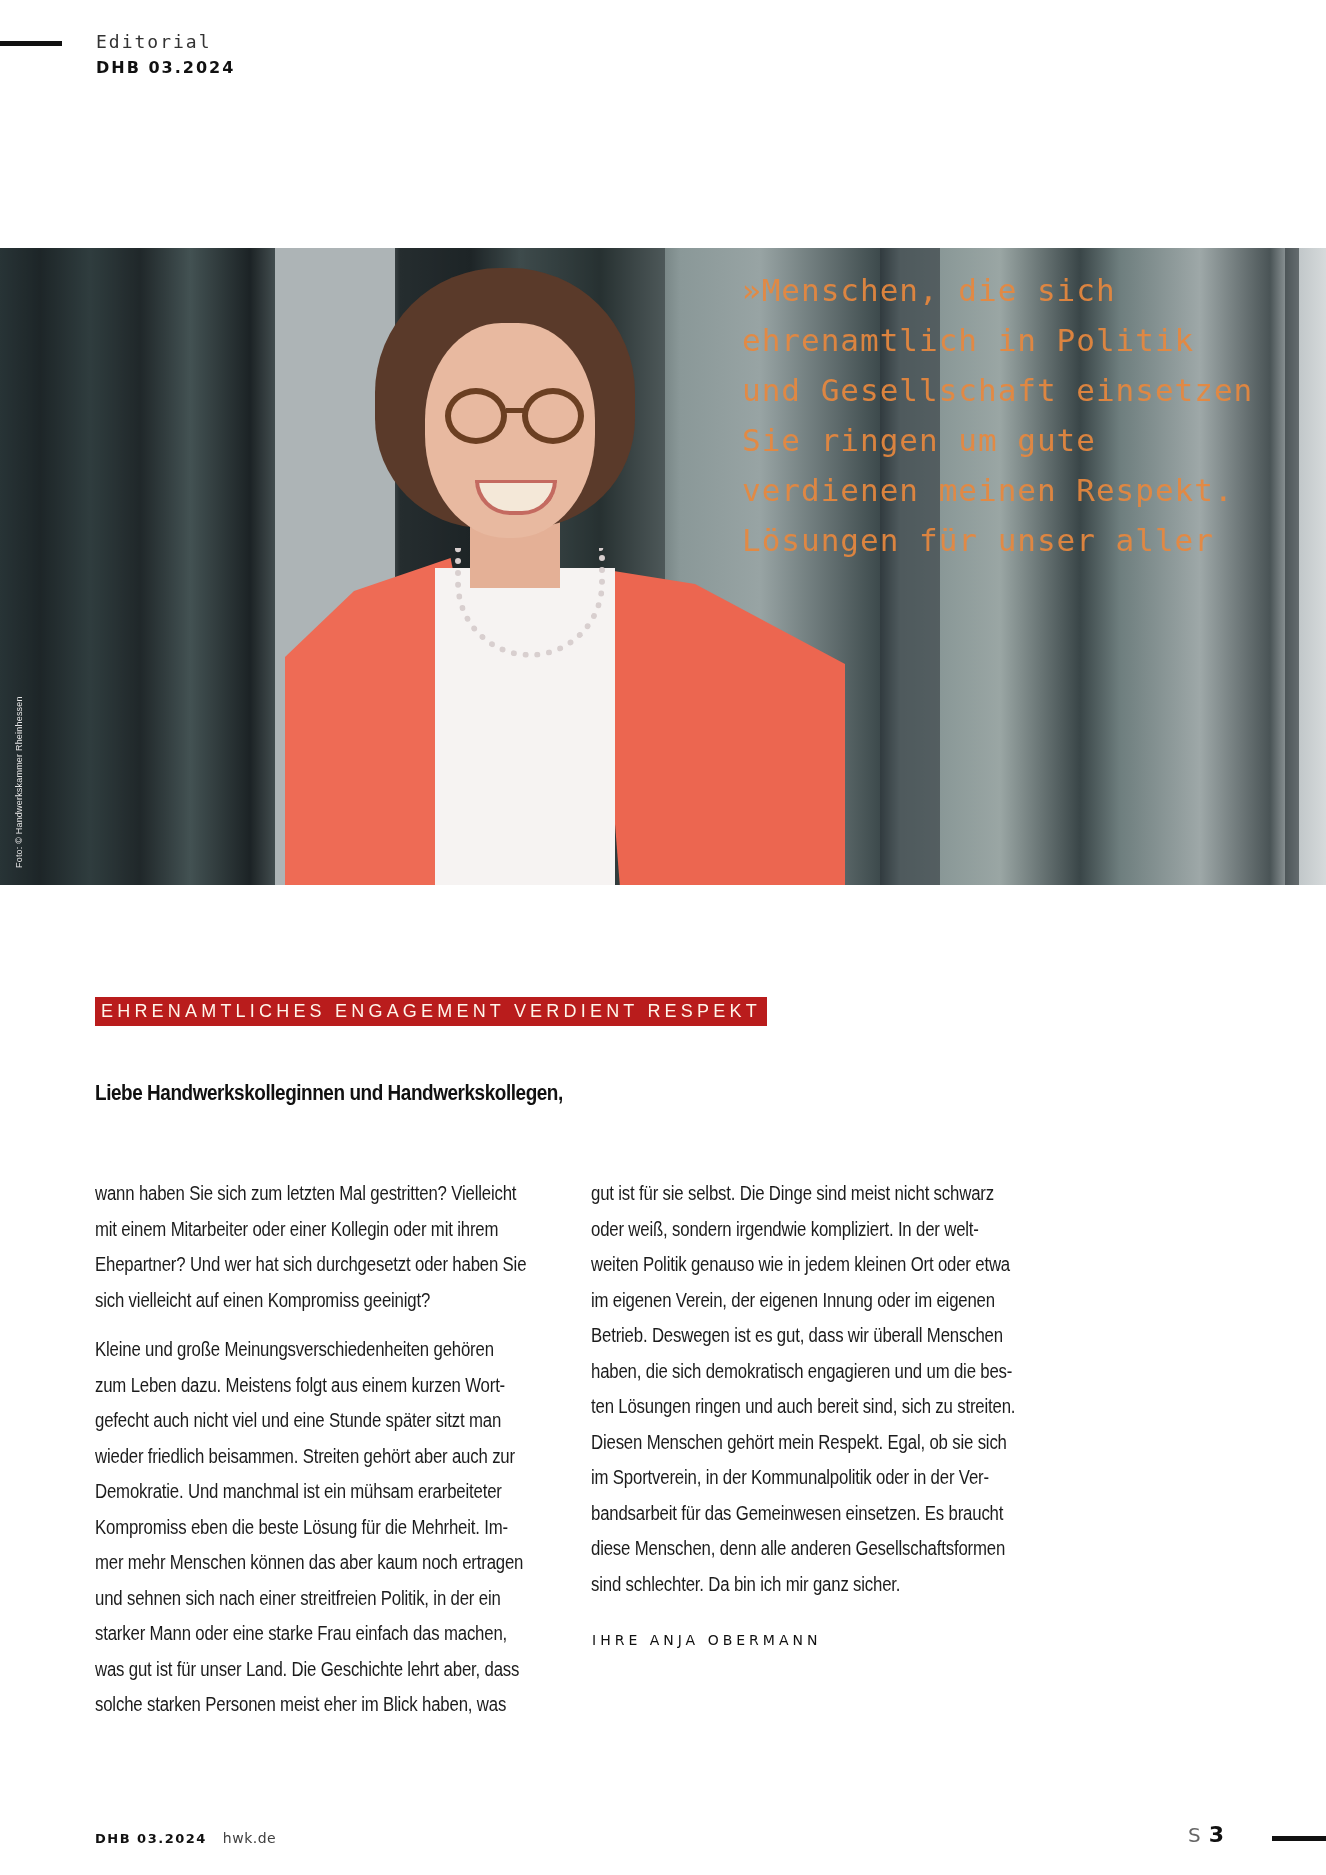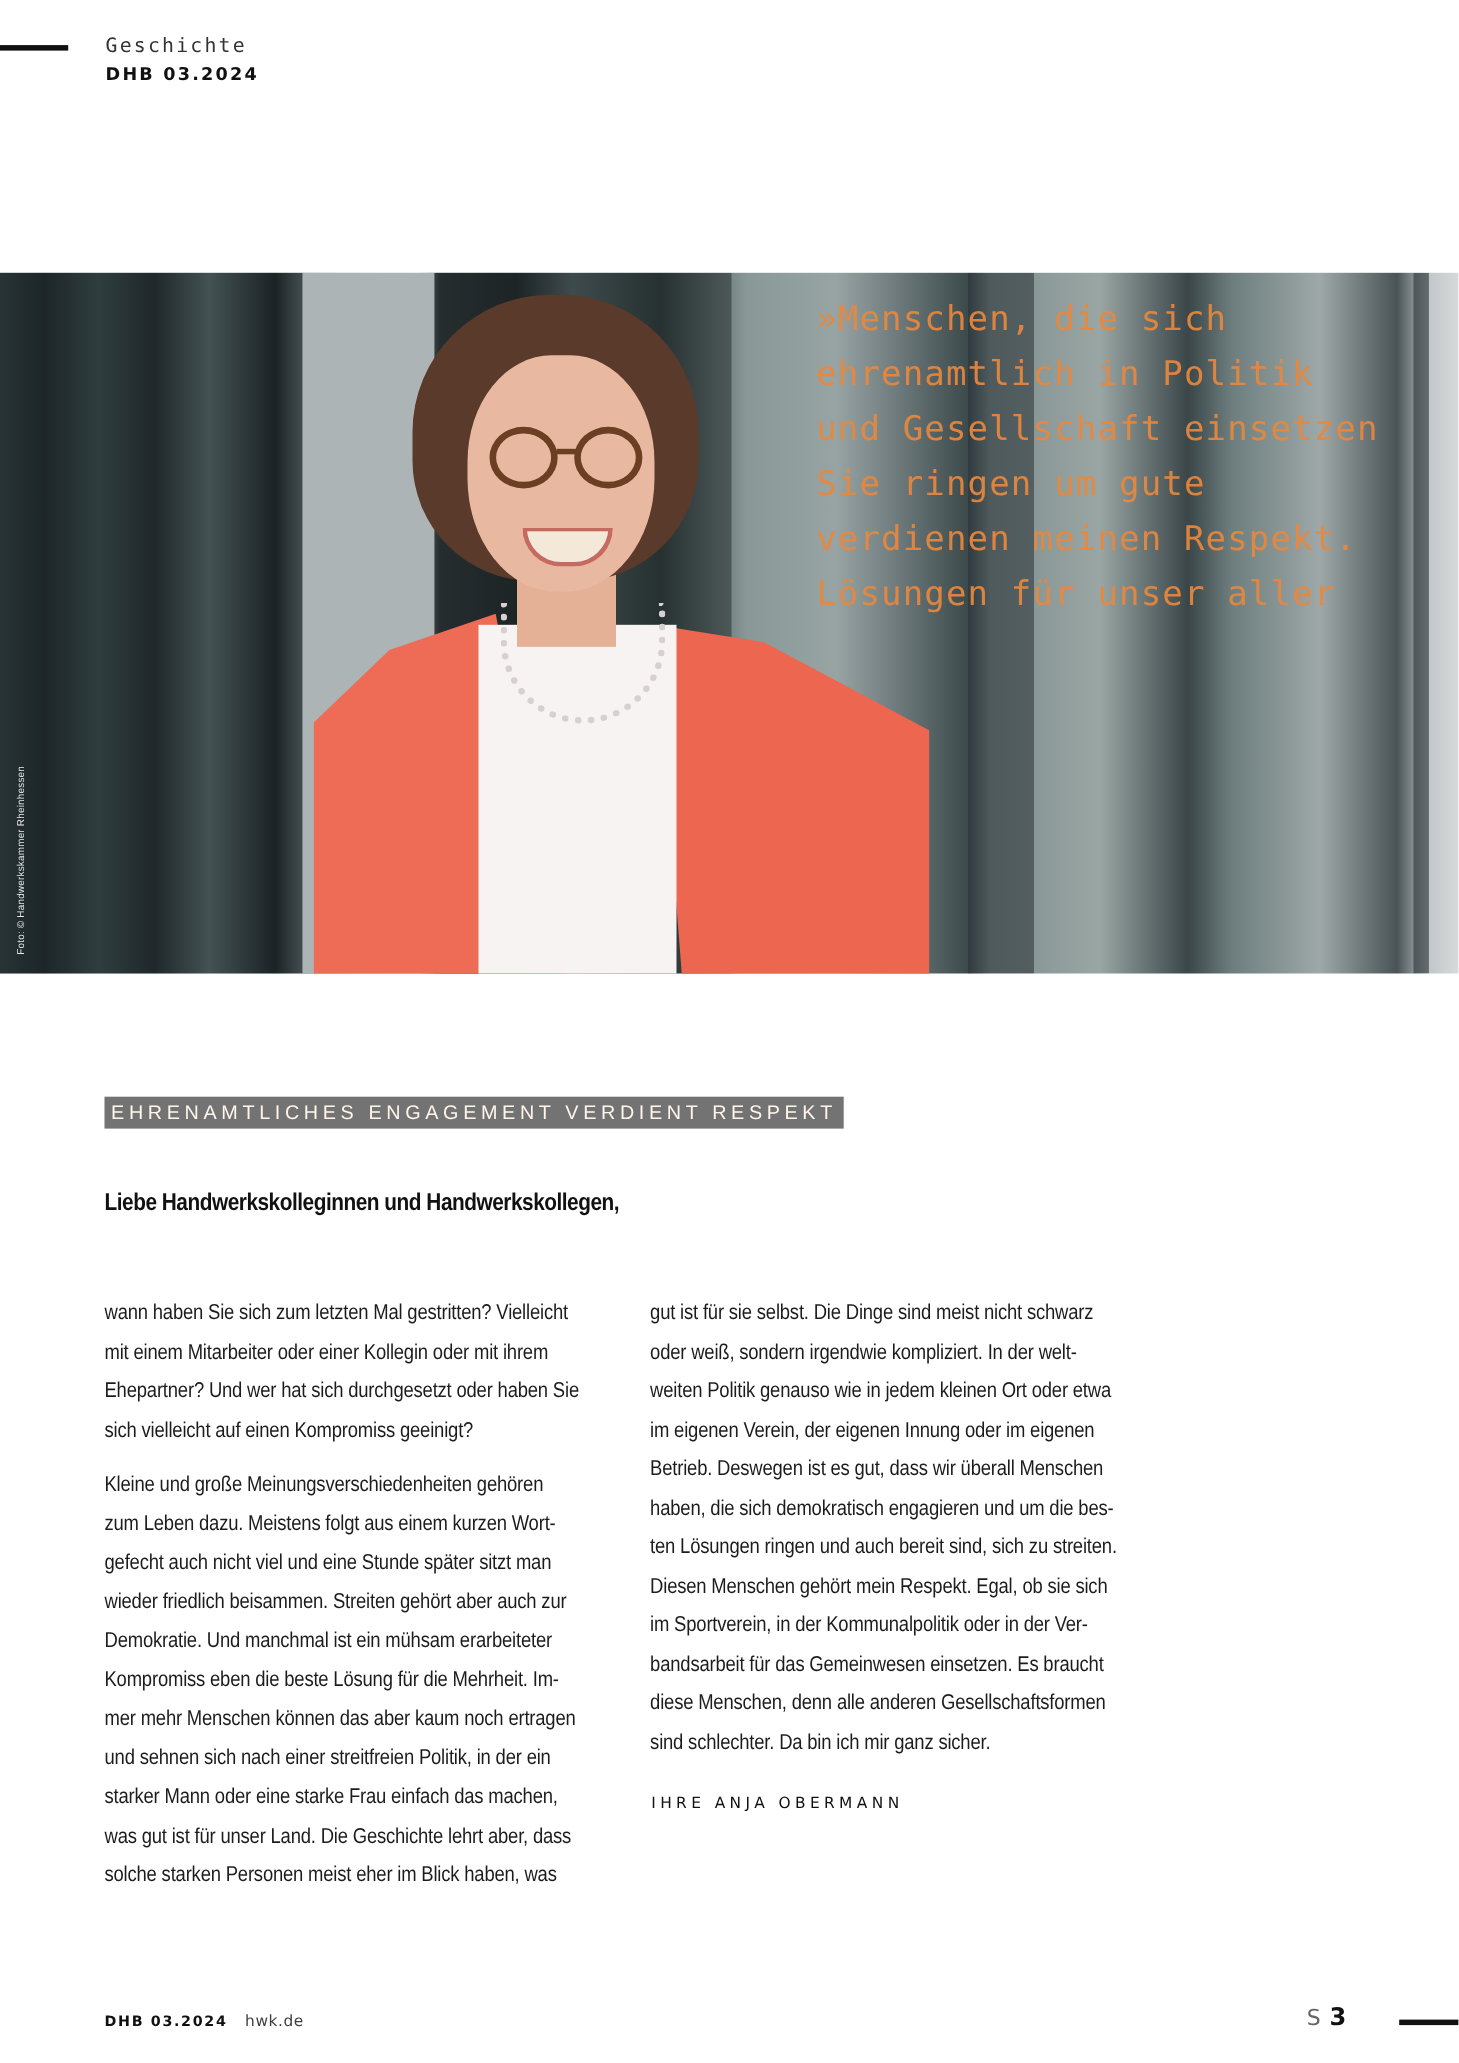--- a/index.html
+++ b/index.html
@@ -77,21 +77,21 @@
     .quote {
       position: absolute; left: 742px; top: 265px; width: 560px;
       font-family: "DejaVu Sans Mono", monospace; font-size: 31px; line-height: 50px;
       color: #e8883e; letter-spacing: 1px; opacity: 0.92;
     }
     .quote .line { display: block; white-space: nowrap; }
 
     
     .kicker {
       position: absolute; left: 95px; top: 997px; height: 29px; padding: 0 6px;
-      background: #737373; color: #fff5ea;
+      background: #b91c1c; color: #fff5ea;
       font-family: "Liberation Sans Narrow", "Liberation Sans", sans-serif; font-size: 18px;
       line-height: 29px; letter-spacing: 4.2px; white-space: nowrap;
     }
     .salutation {
       position: absolute; left: 95px; top: 1080px; font-size: 22px; font-weight: bold; color: #111;
       letter-spacing: -0.5px; transform: scaleX(0.86); transform-origin: left top; white-space: nowrap;
     }
     .col { position: absolute; top: 1176px; width: 475px; font-size: 19.5px; line-height: 35.5px; color: #1c1c1c; }
     .col-left { left: 95px; }
     .col-right { left: 591px; }
@@ -113,21 +113,21 @@
     .footer-right { position: absolute; left: 1188px; top: 1822px; display: flex; align-items: baseline; gap: 8px; }
     .footer-right .s { font-family: "DejaVu Sans", sans-serif; font-size: 20px; color: #666; }
     .footer-right .num { font-family: "DejaVu Sans", sans-serif; font-weight: bold; font-size: 22px; color: #111; }
   </style>
 </head>
 <body>
 
 <div class="rule rule-top"></div>
 
 <div class="header">
-  <div class="section">Geschichte</div>
+  <div class="section">Editorial</div>
   <div class="issue">DHB 03.2024</div>
 </div>
 
 <div class="hero">
   <div class="window-frame wf1"></div>
   <div class="wall"></div>
   <div class="window-frame wf2"></div>
   <div class="window-frame wf3"></div>
   <div class="window-frame wf4"></div>
 

